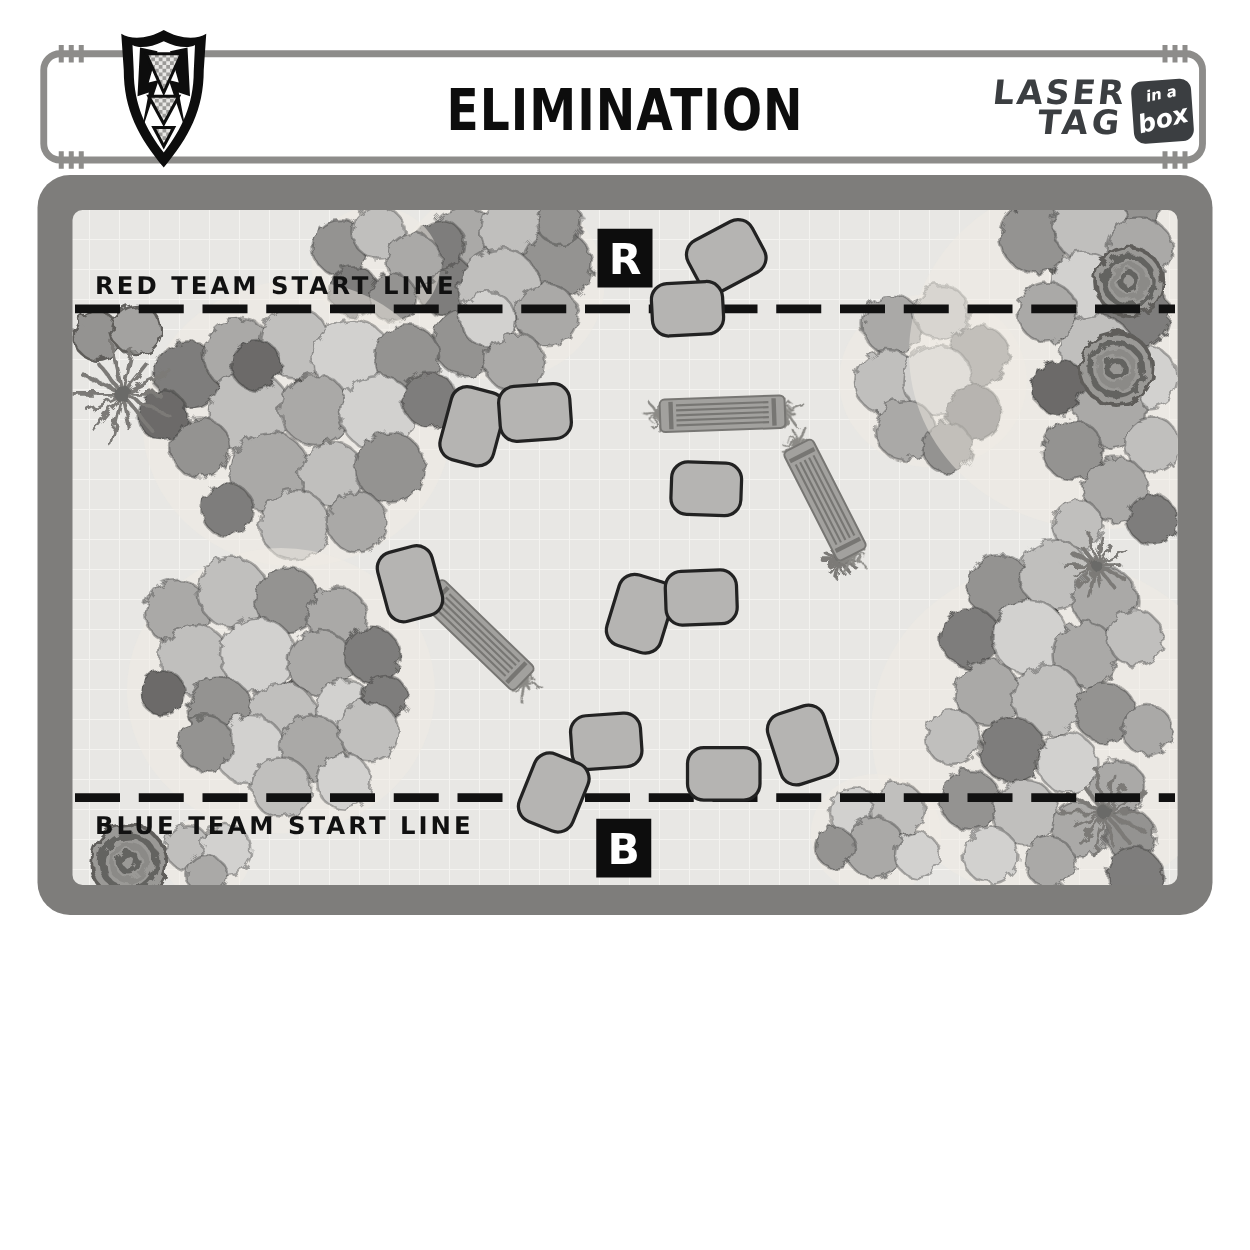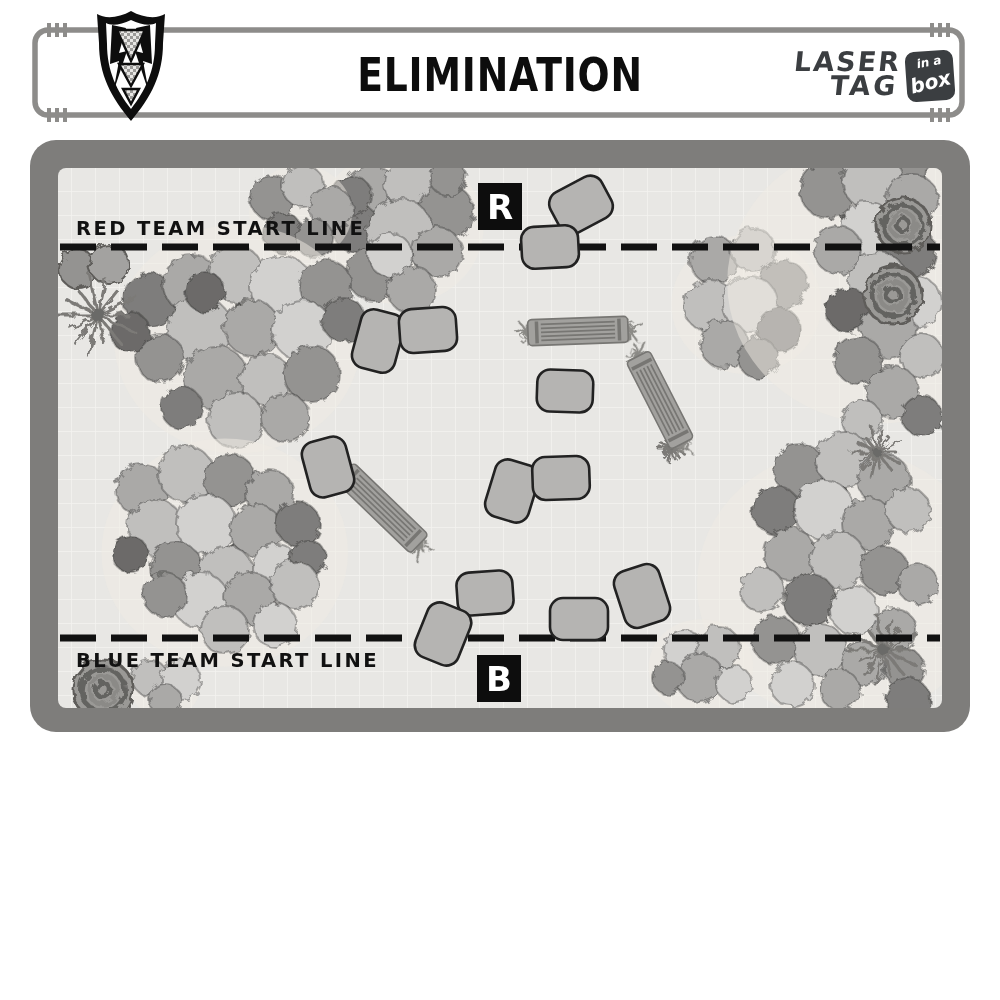--- a/index.html
+++ b/index.html
@@ -1,20 +1,20 @@
 <!DOCTYPE html>
 <html><head>
 <meta charset="utf-8">
 <style>
   html,body{margin:0;padding:0;}
   body{width:1000px;height:1000px;background:#ffffff;position:relative;overflow:hidden;
        font-family:"DejaVu Sans","Liberation Sans",sans-serif;}
 
   
-  #header{position:absolute;left:0;top:0;width:1000px;height:135px;}
+  #header{position:absolute;left:0;top:13px;width:1000px;height:135px;}
   #header-frame{position:absolute;left:32px;top:14px;}
   #page-title{position:absolute;left:0;top:48px;width:1000px;text-align:center;
       font-size:46px;font-weight:900;color:#0d0d0d;letter-spacing:1px;
       transform:scaleX(0.82);transform-origin:500px 0;}
   #shield-logo{position:absolute;left:85px;top:8px;}
   #brand{position:absolute;left:772px;top:50px;width:190px;height:60px;color:#3b3e41;}
   #brand .words{position:absolute;right:62px;top:0;text-align:right;transform:skewX(-6deg);}
   #brand .w1{font-size:27px;font-weight:900;letter-spacing:2px;line-height:24px;}
   #brand .w2{font-size:27px;font-weight:900;letter-spacing:3px;line-height:23px;}
   #brand .badge{position:absolute;right:8px;top:1px;width:48px;height:50px;background:#3b3e41;

